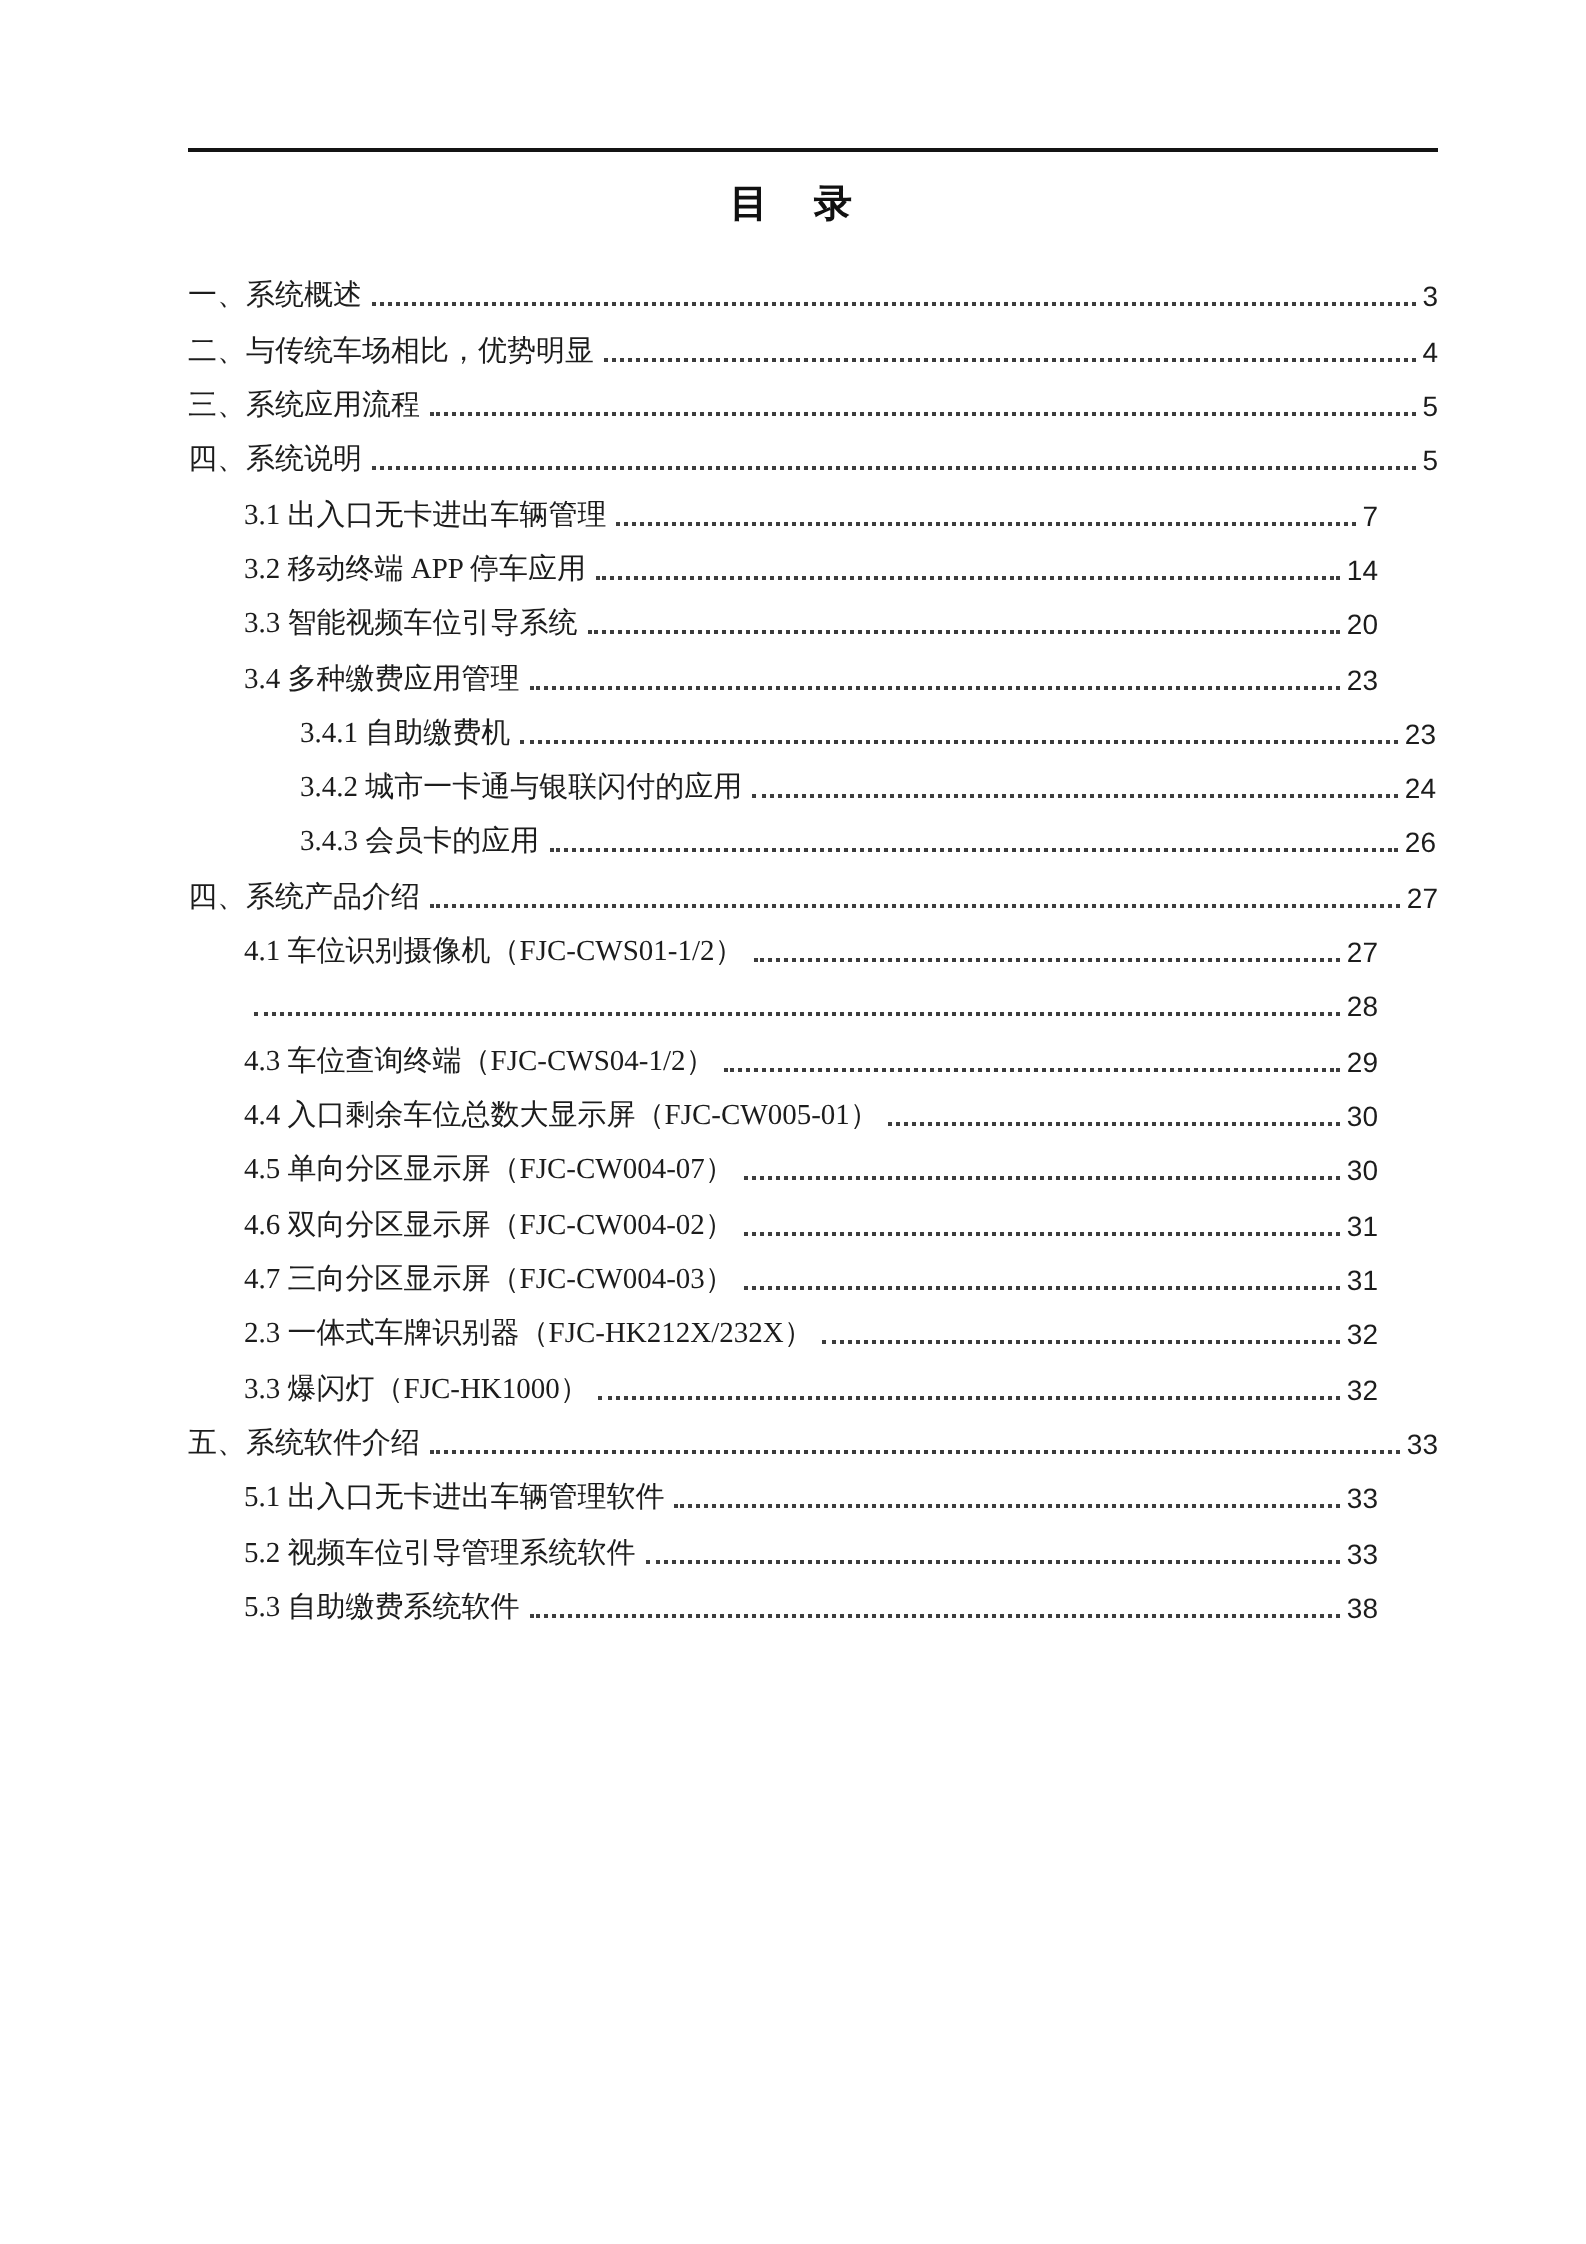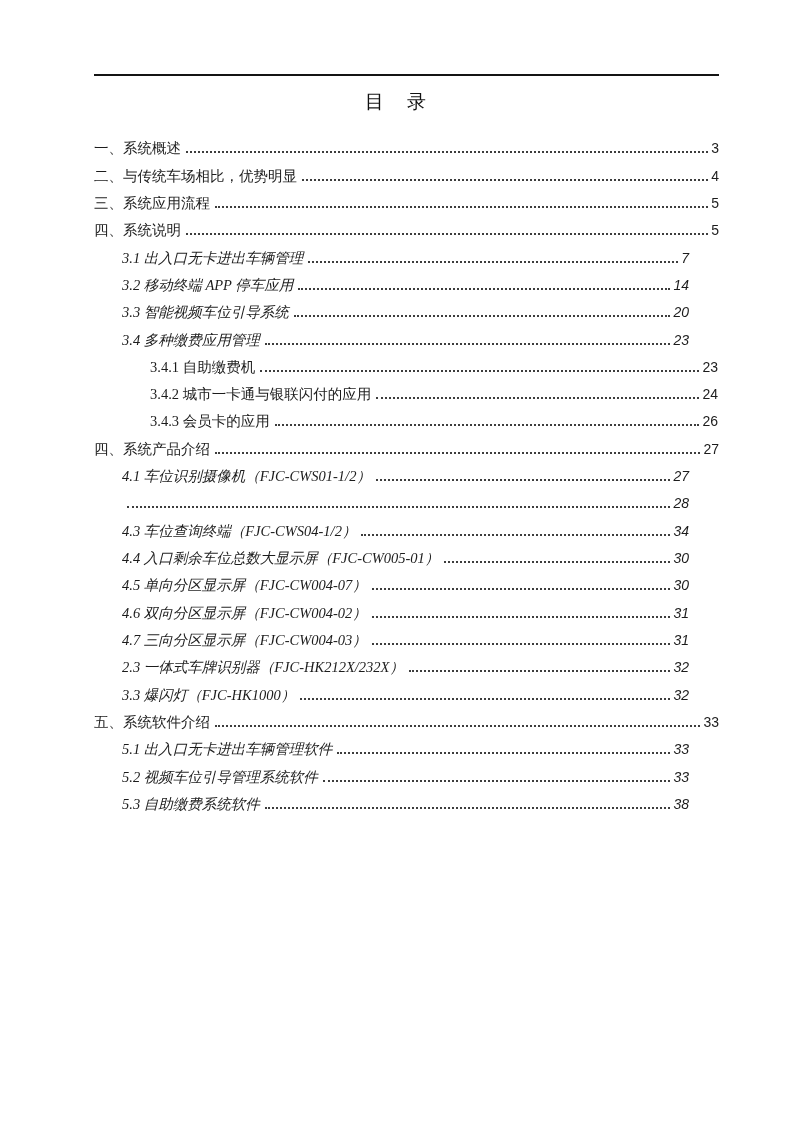--- a/index.html
+++ b/index.html
@@ -19,40 +19,40 @@
     position: absolute;
     left: 94px; top: 74px;
     width: 625px; height: 2px;
     background: #141414;
   }
   .doc-title {
     position: absolute;
     top: 89px; left: 0; width: 100%;
     text-align: center;
     font-size: 19px;
-    font-weight: normal;
+    font-weight: bold;
     letter-spacing: 2px;
     color: #111;
   }
   .toc {
     position: absolute;
     left: 94px; top: 131px;
     width: 625px;
   }
   .toc-row {
     display: flex;
     align-items: flex-end;
     height: 27.32px;
     font-size: 14.5px;
     white-space: nowrap;
     cursor: default;
     text-align: center;
   }
   .toc-row.lv1 { padding-left: 0;   padding-right: 0; }
-  .toc-row.lv2 { padding-left: 28px; padding-right: 30px; font-style: italic; }
+  .toc-row.lv2 { padding-left: 28px; padding-right: 30px; }
   .toc-row.lv3 { padding-left: 56px; padding-right: 1px; }
   .toc-label {
     flex: 0 0 auto;
     color: #1c1c1c;
     line-height: 20px;
   }
   .toc-dots {
     flex: 1 1 auto;
     min-width: 12px;
     border-bottom: 2px dotted #3d3d3d;
@@ -139,21 +139,21 @@
         <span class="toc-dots"></span>
         <span class="toc-page">27</span>
       </div>
       <div class="toc-row lv2">
         <span class="toc-dots"></span>
         <span class="toc-page">28</span>
       </div>
       <div class="toc-row lv2">
         <span class="toc-label">4.3 车位查询终端（FJC-CWS04-1/2）</span>
         <span class="toc-dots"></span>
-        <span class="toc-page">34</span>
+        <span class="toc-page">29</span>
       </div>
       <div class="toc-row lv2">
         <span class="toc-label">4.4 入口剩余车位总数大显示屏（FJC-CW005-01）</span>
         <span class="toc-dots"></span>
         <span class="toc-page">30</span>
       </div>
       <div class="toc-row lv2">
         <span class="toc-label">4.5 单向分区显示屏（FJC-CW004-07）</span>
         <span class="toc-dots"></span>
         <span class="toc-page">30</span>

